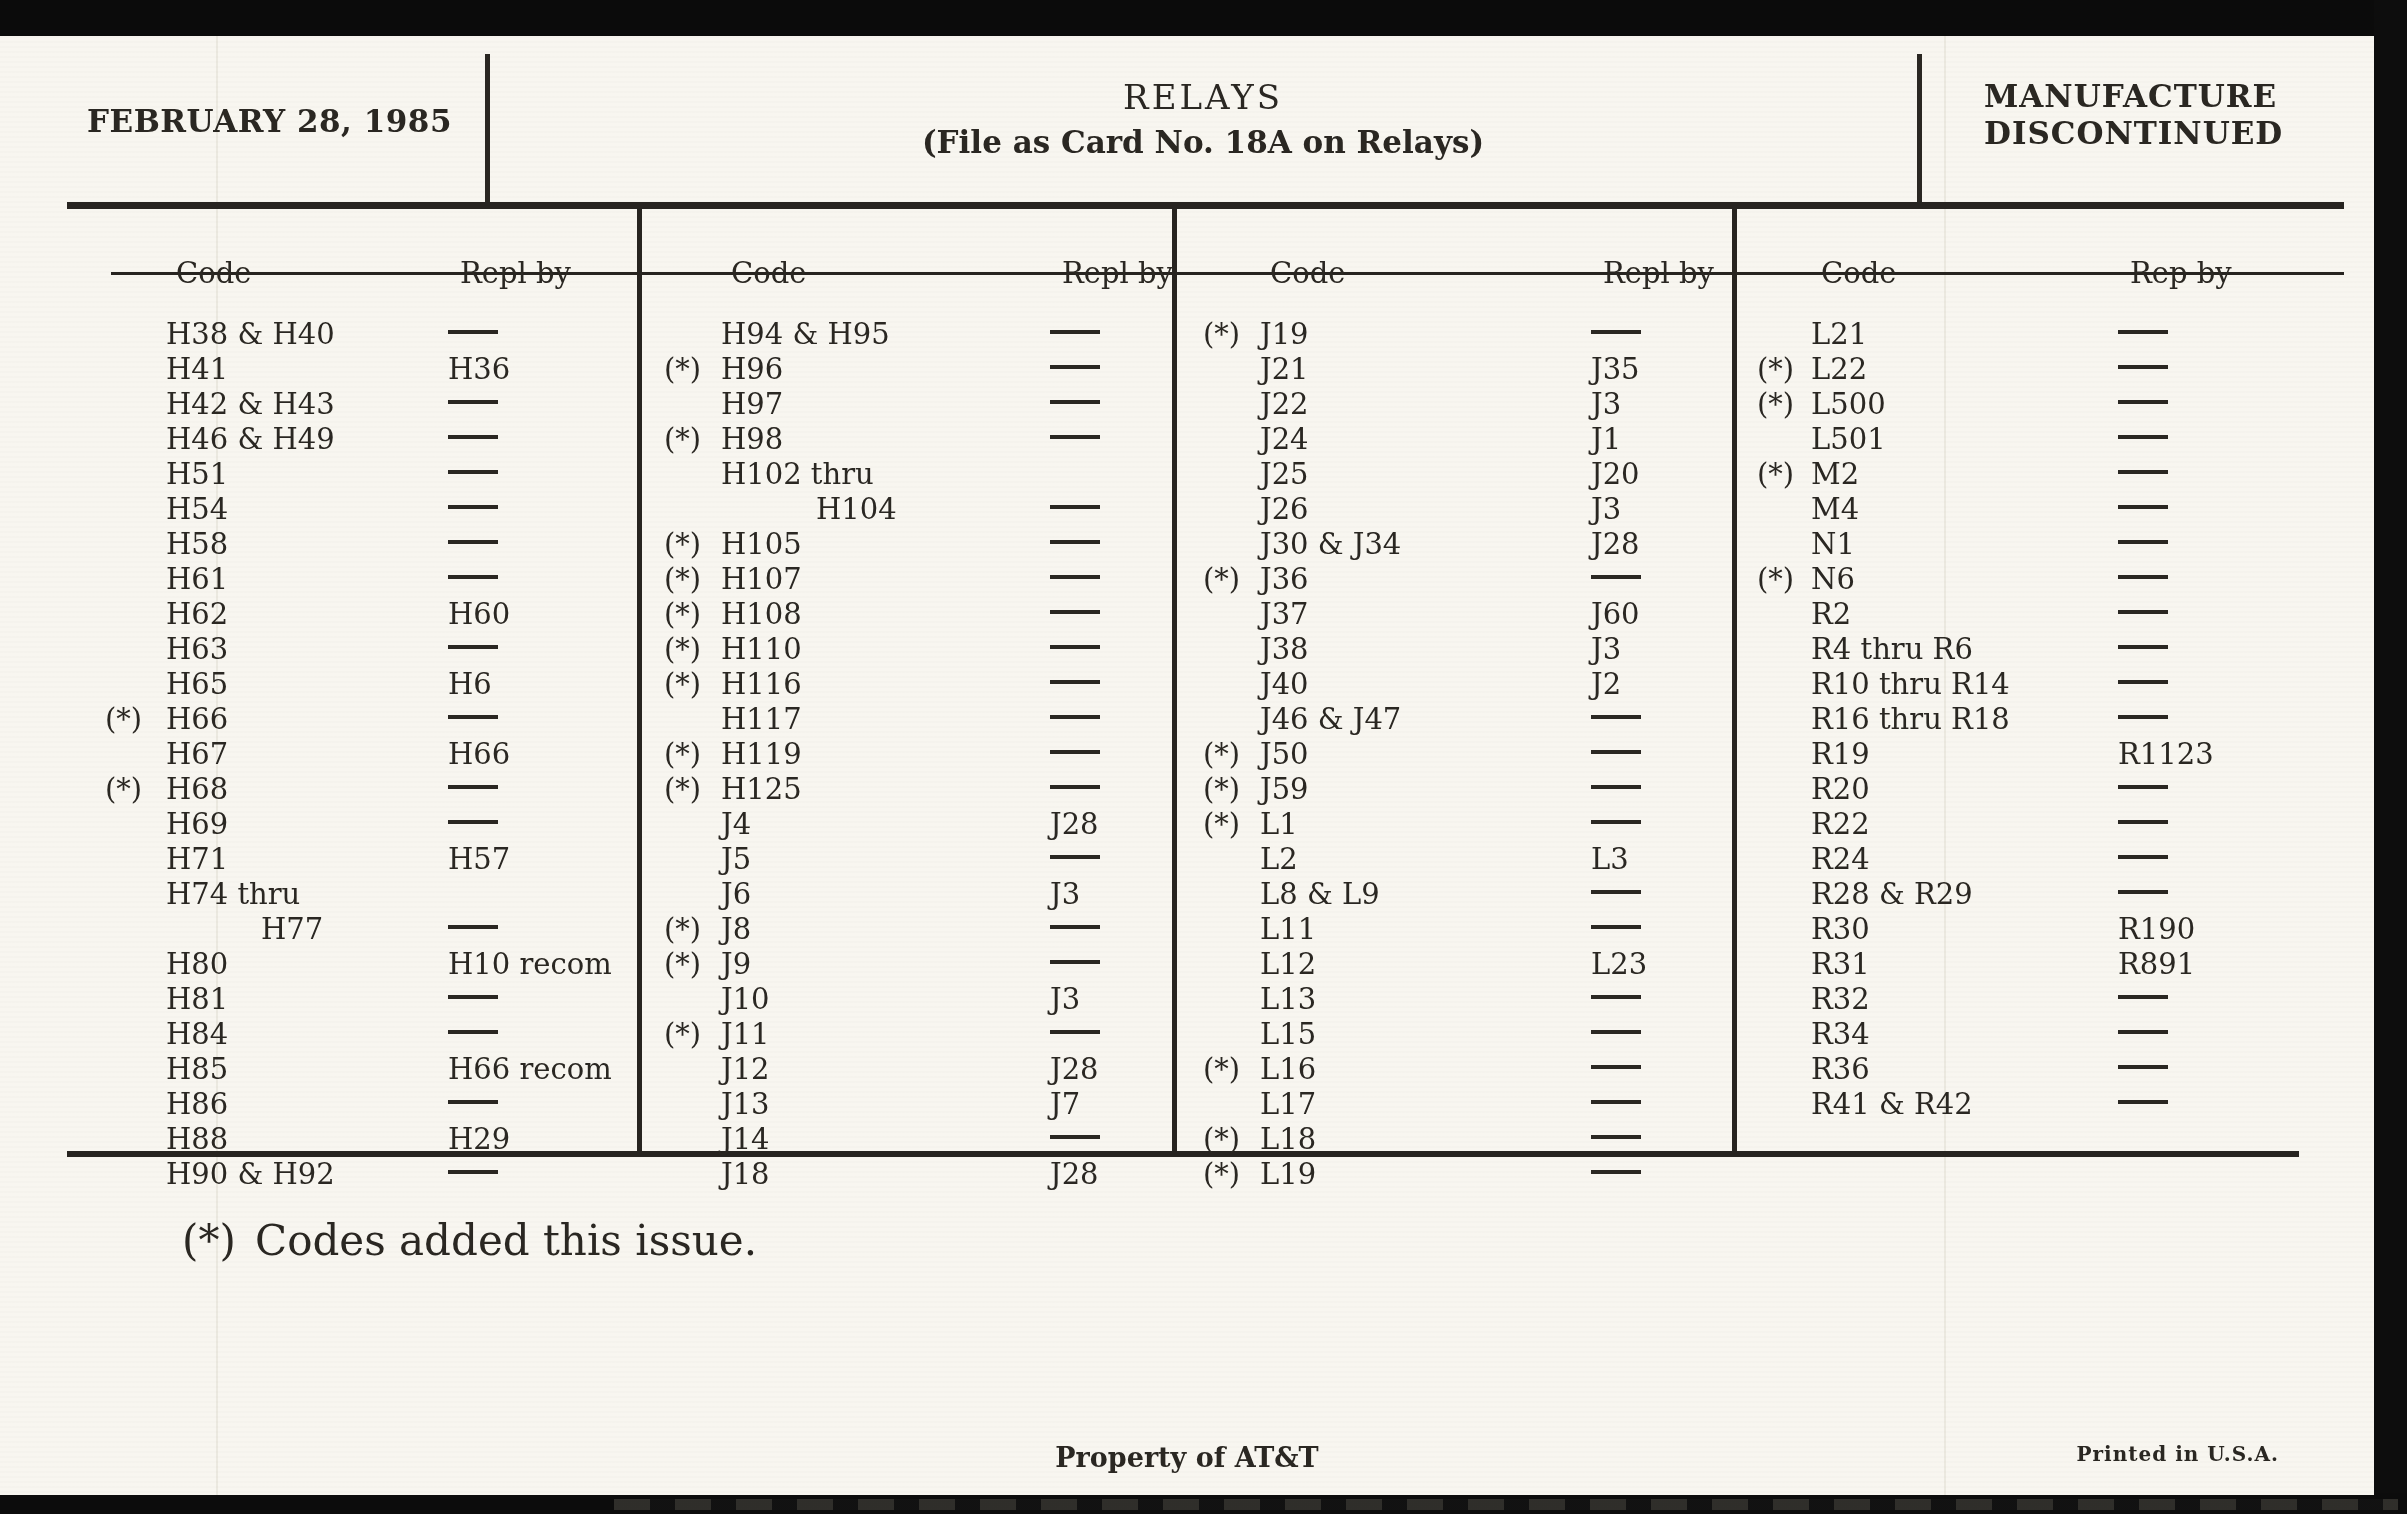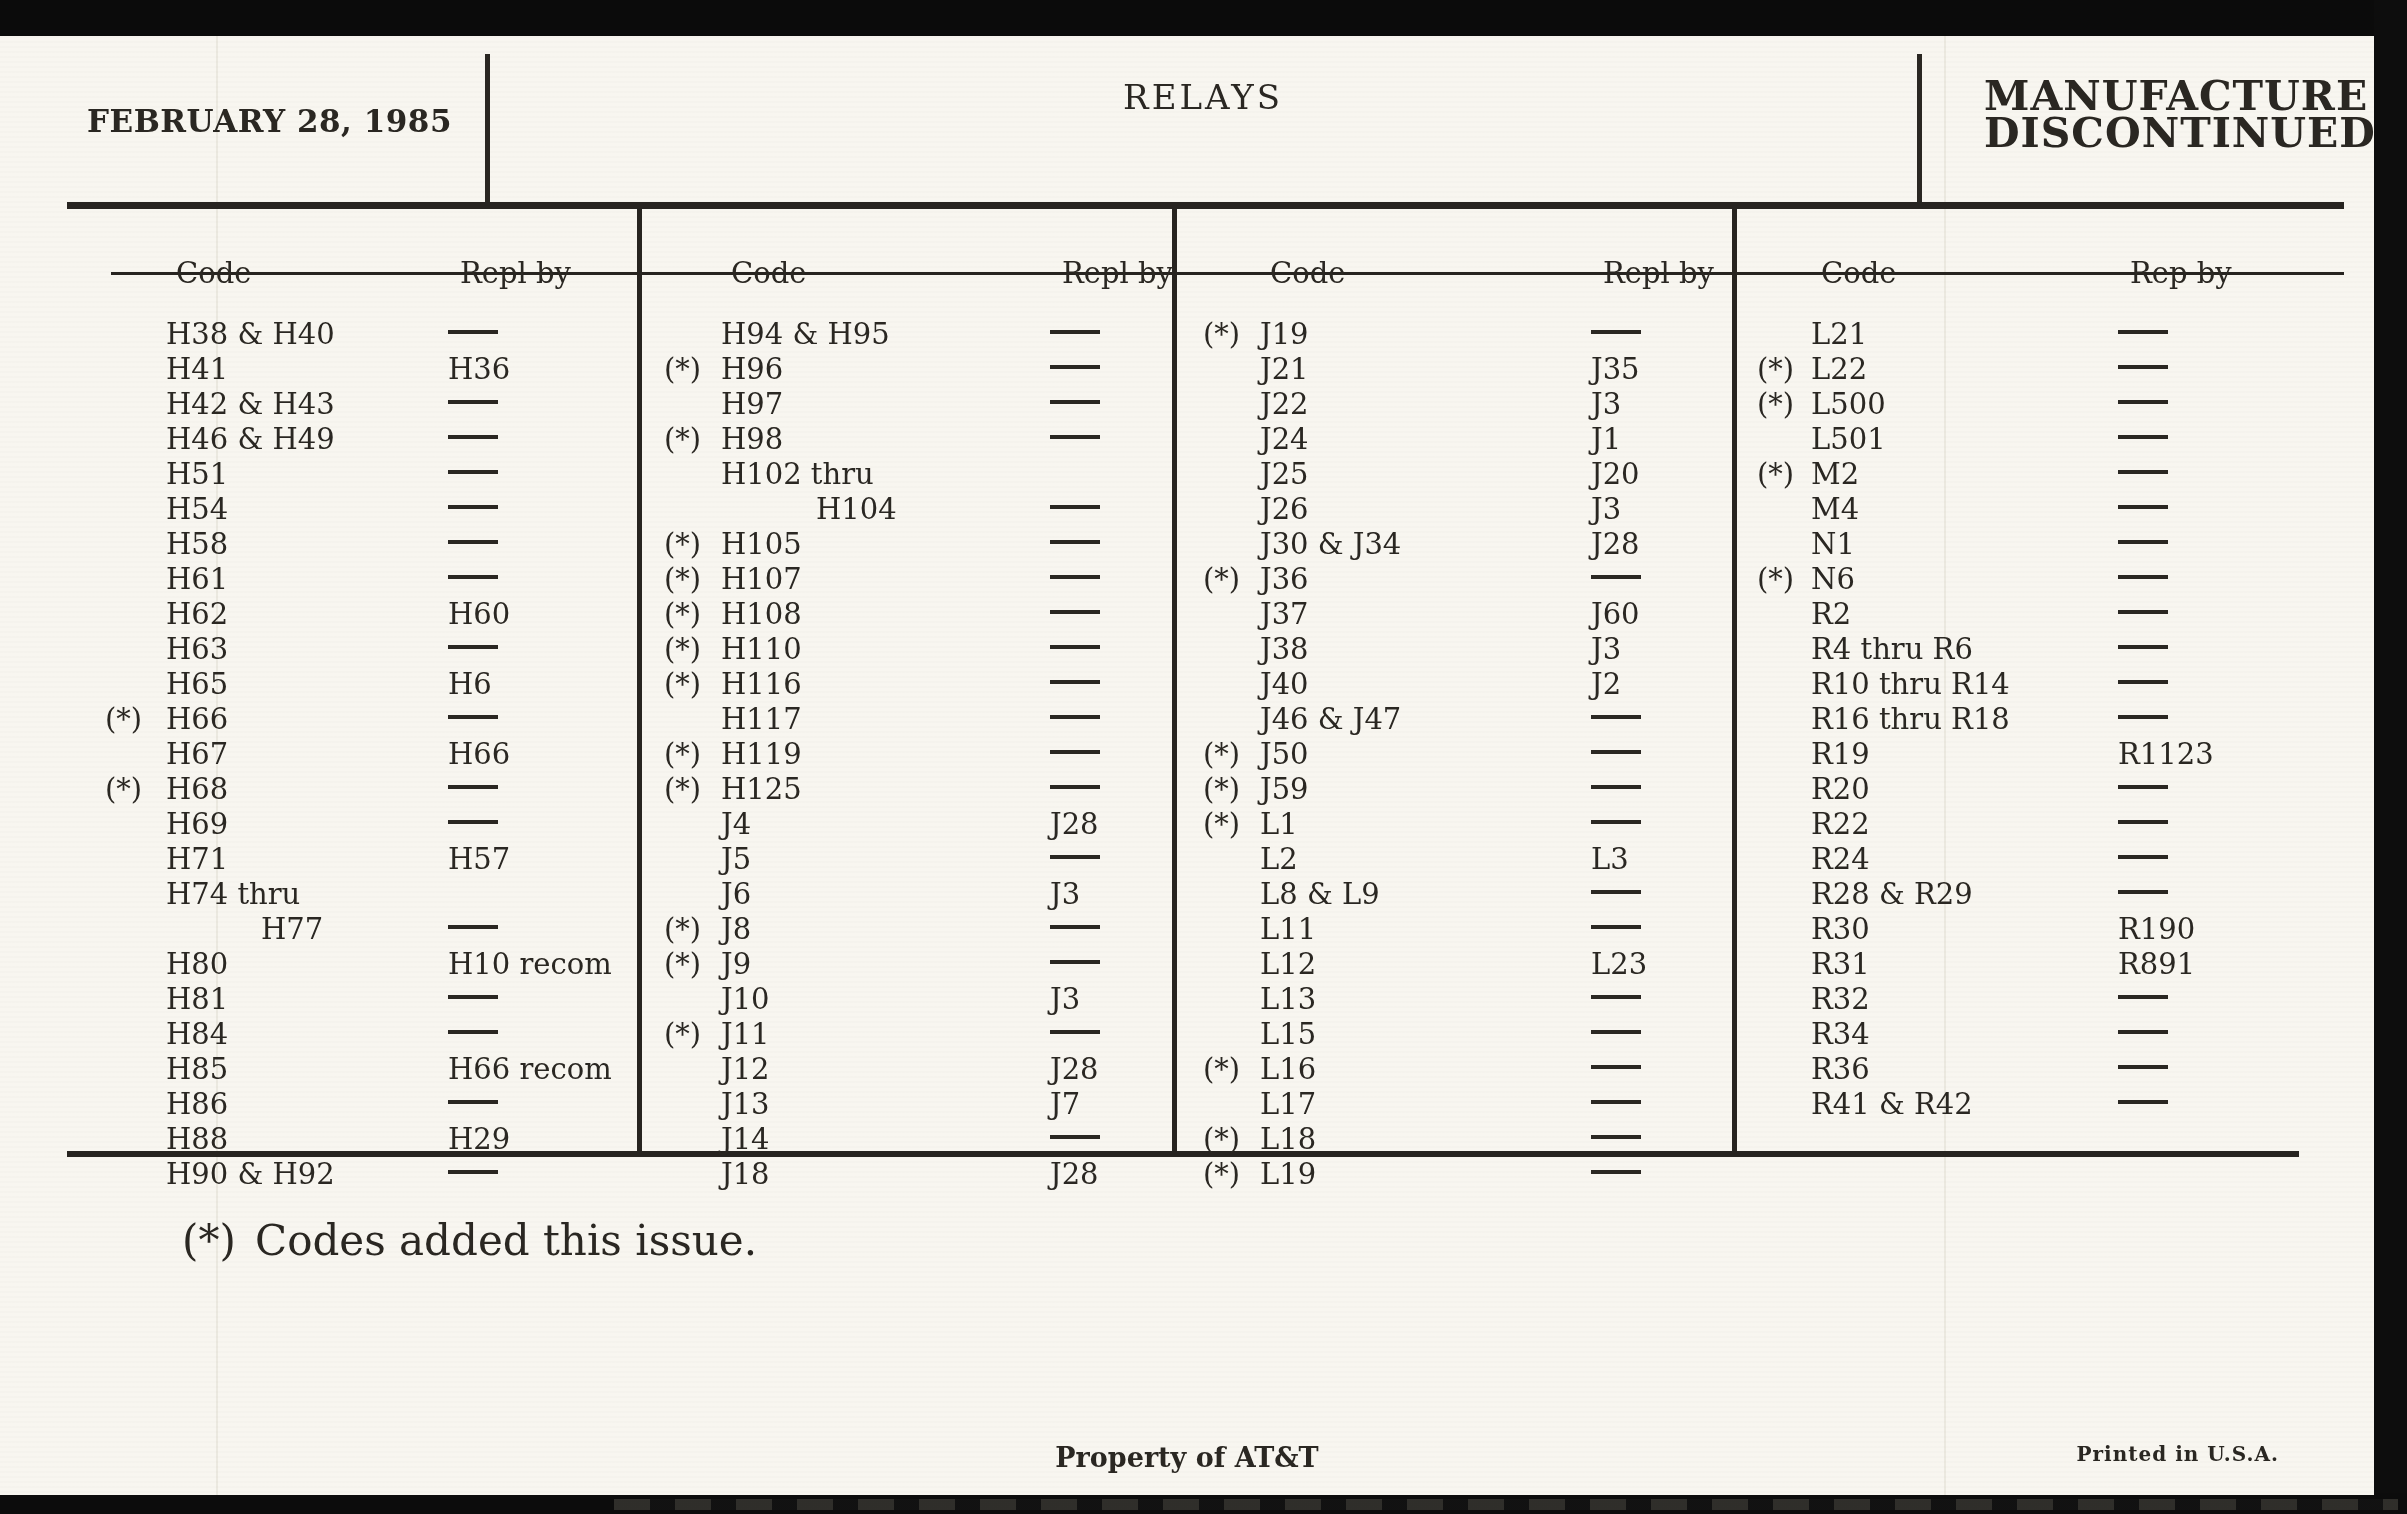--- a/index.html
+++ b/index.html
@@ -19,21 +19,21 @@
   .crease-a{position:absolute;left:216px;top:0;bottom:0;width:2px;background:rgba(130,118,92,.10);}
   .crease-b{position:absolute;left:1944px;top:0;bottom:0;width:2px;background:rgba(130,118,92,.10);}
 
   
   .date{position:absolute;left:87px;top:67px;font-size:31px;font-weight:bold;letter-spacing:0.5px;}
   .hdiv-left{position:absolute;left:485px;top:18px;width:5px;height:149px;background:#2a2722;}
   .hdiv-right{position:absolute;left:1917px;top:18px;width:5px;height:149px;background:#2a2722;}
   .title-block{position:absolute;left:495px;width:1416px;top:36px;text-align:center;}
   .title{font-size:34px;font-weight:normal;letter-spacing:3px;line-height:50px;}
   .subtitle{font-size:31px;font-weight:bold;line-height:40px;}
-  .status{position:absolute;left:1984px;top:42px;font-size:41px;font-weight:bold;line-height:37px;letter-spacing:1px;white-space:nowrap;}
+  .status{position:absolute;left:1984px;top:42px;font-size:31px;font-weight:bold;line-height:37px;letter-spacing:1px;white-space:nowrap;}
 
   
   .rule{position:absolute;background:#272420;}
   .rule-top{left:67px;top:166px;width:2277px;height:7px;}
   .rule-head{left:111px;top:236px;width:2233px;height:3px;}
   .rule-bottom{left:67px;top:1115px;width:2232px;height:6px;}
   .vdiv{position:absolute;top:166px;height:954px;width:5px;background:#272420;}
   .vdiv-1{left:637px;} .vdiv-2{left:1172px;} .vdiv-3{left:1732px;}
 
   
@@ -72,20 +72,21 @@
 <div class="paper">
   <div class="crease-a"></div>
   <div class="crease-b"></div>
 
   <div class="date">FEBRUARY 28, 1985</div>
   <div class="hdiv-left"></div>
   <div class="hdiv-right"></div>
 
   <div class="title-block">
     <div class="title">RELAYS</div>
+    <div class="subtitle">(File as Card No. 18A on Relays)</div>
   </div>
 
   <div class="status">
     <div>MANUFACTURE</div>
     <div>DISCONTINUED</div>
   </div>
 
   <div class="rule rule-top"></div>
   <div class="rule rule-head"></div>
   <div class="rule rule-bottom"></div>

